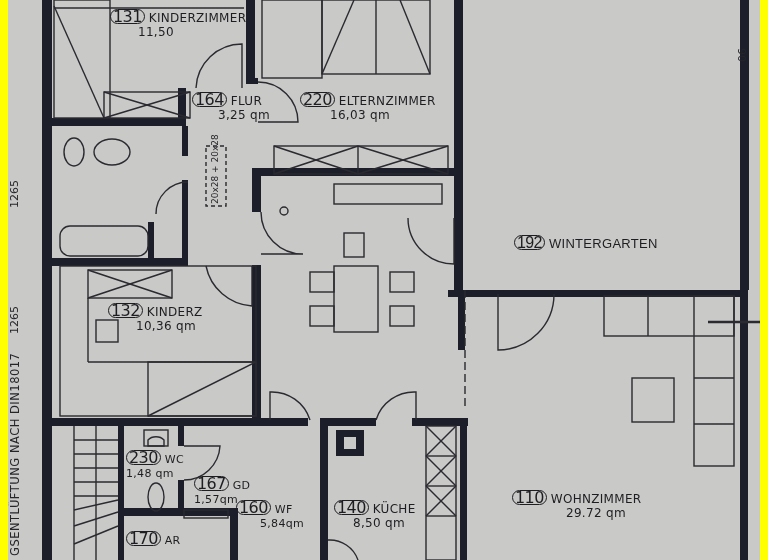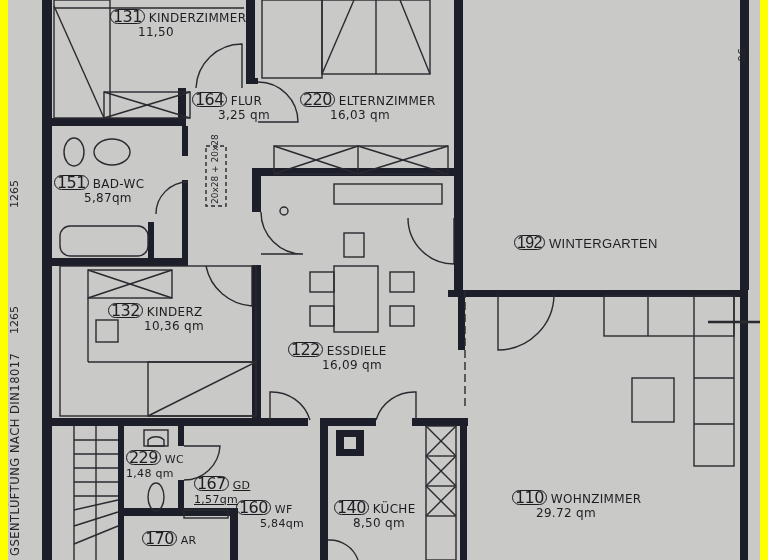--- a/index.html
+++ b/index.html
@@ -164,56 +164,48 @@
     <span class="area" style="margin-left:28px;">11,50</span>
   </div>
   <div class="lbl" style="left:184px;top:92px;">
     <span class="num">164</span><span>FLUR</span>
     <span class="area" style="margin-left:26px;">3,25 qm</span>
   </div>
   <div class="lbl" style="left:292px;top:92px;">
     <span class="num">220</span><span>ELTERNZIMMER</span>
     <span class="area" style="margin-left:30px;">16,03 qm</span>
   </div>
-  <div class="lbl" style="left:46px;top:175px;">
-    <span class="num">151</span><span>BAD-WC</span>
-    <span class="area" style="margin-left:30px;">5,87qm</span>
-  </div>
   <div class="lbl" style="left:506px;top:235px;font-family:'Liberation Sans',sans-serif;font-size:13px;">
     <span class="num">192</span><span>WINTERGARTEN</span>
   </div>
   <div class="lbl" style="left:100px;top:303px;">
     <span class="num">132</span><span>KINDERZ</span>
-    <span class="area" style="margin-left:36px;">10,36 qm</span>
-  </div>
-  <div class="lbl" style="left:280px;top:342px;">
-    <span class="num">122</span><span>ESSDIELE</span>
-    <span class="area" style="margin-left:34px;">16,09 qm</span>
+    <span class="area" style="margin-left:28px;">10,36 qm</span>
   </div>
   <div class="lbl" style="left:118px;top:450px;font-size:11px;">
-    <span class="num">229</span><span>WC</span>
+    <span class="num">230</span><span>WC</span>
     <span class="area">1,48 qm</span>
   </div>
-  <div class="lbl" style="left:186px;top:476px;font-size:11px;text-decoration:underline;">
+  <div class="lbl" style="left:186px;top:476px;font-size:11px;">
     <span class="num">167</span><span>GD</span>
     <span class="area">1,57qm</span>
   </div>
   <div class="lbl" style="left:228px;top:500px;font-size:11px;">
     <span class="num">160</span><span>WF</span>
     <span class="area" style="margin-left:24px;text-align:center;">5,84qm</span>
   </div>
   <div class="lbl" style="left:326px;top:500px;">
     <span class="num">140</span><span>KÜCHE</span>
     <span class="area" style="margin-left:19px;">8,50 qm</span>
   </div>
   <div class="lbl" style="left:504px;top:490px;">
     <span class="num">110</span><span>WOHNZIMMER</span>
-    <span class="area" style="margin-left:24px;">29.72 qm</span>
-  </div>
-  <div class="lbl" style="left:118px;top:531px;font-size:11px;margin-left:16px;">
+    <span class="area" style="margin-left:54px;">29.72 qm</span>
+  </div>
+  <div class="lbl" style="left:118px;top:531px;font-size:11px;">
     <span class="num">170</span><span>AR</span>
   </div>
 
   <div class="dim" style="left:0px;top:208px;transform:rotate(-90deg);">1265</div>
   <div class="dim" style="left:0px;top:334px;transform:rotate(-90deg);">1265</div>
   <div class="dim" style="left:0px;top:556px;transform:rotate(-90deg);font-size:11.5px;letter-spacing:0.5px;">GSENTLÜFTUNG NACH DIN18017</div>
   <div class="dim" style="left:740px;top:48px;transform:rotate(90deg);">90</div>
   <div class="dim" style="left:202px;top:204px;transform:rotate(-90deg);font-size:9px;">20x28 + 20x28</div>
 </div>
 

